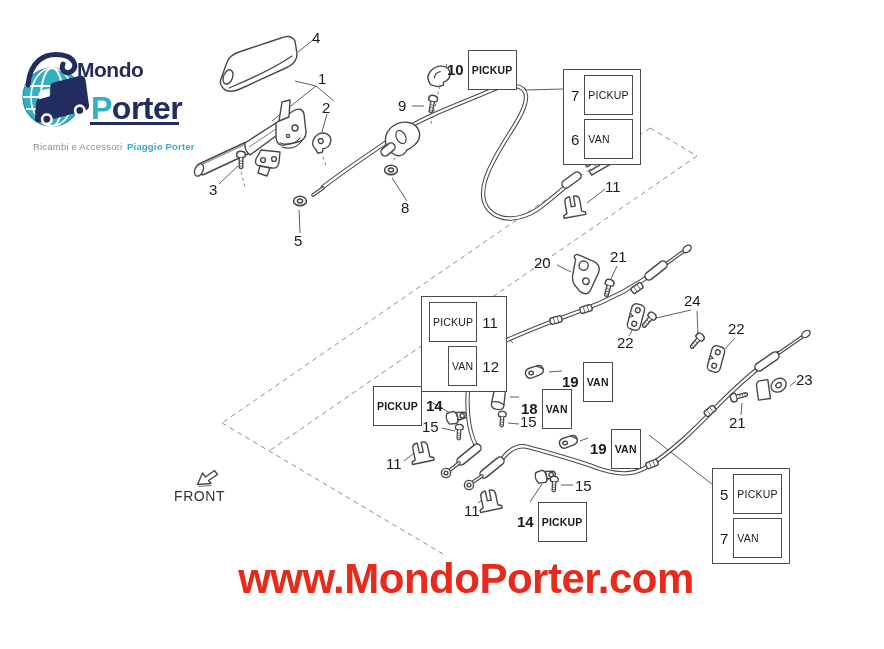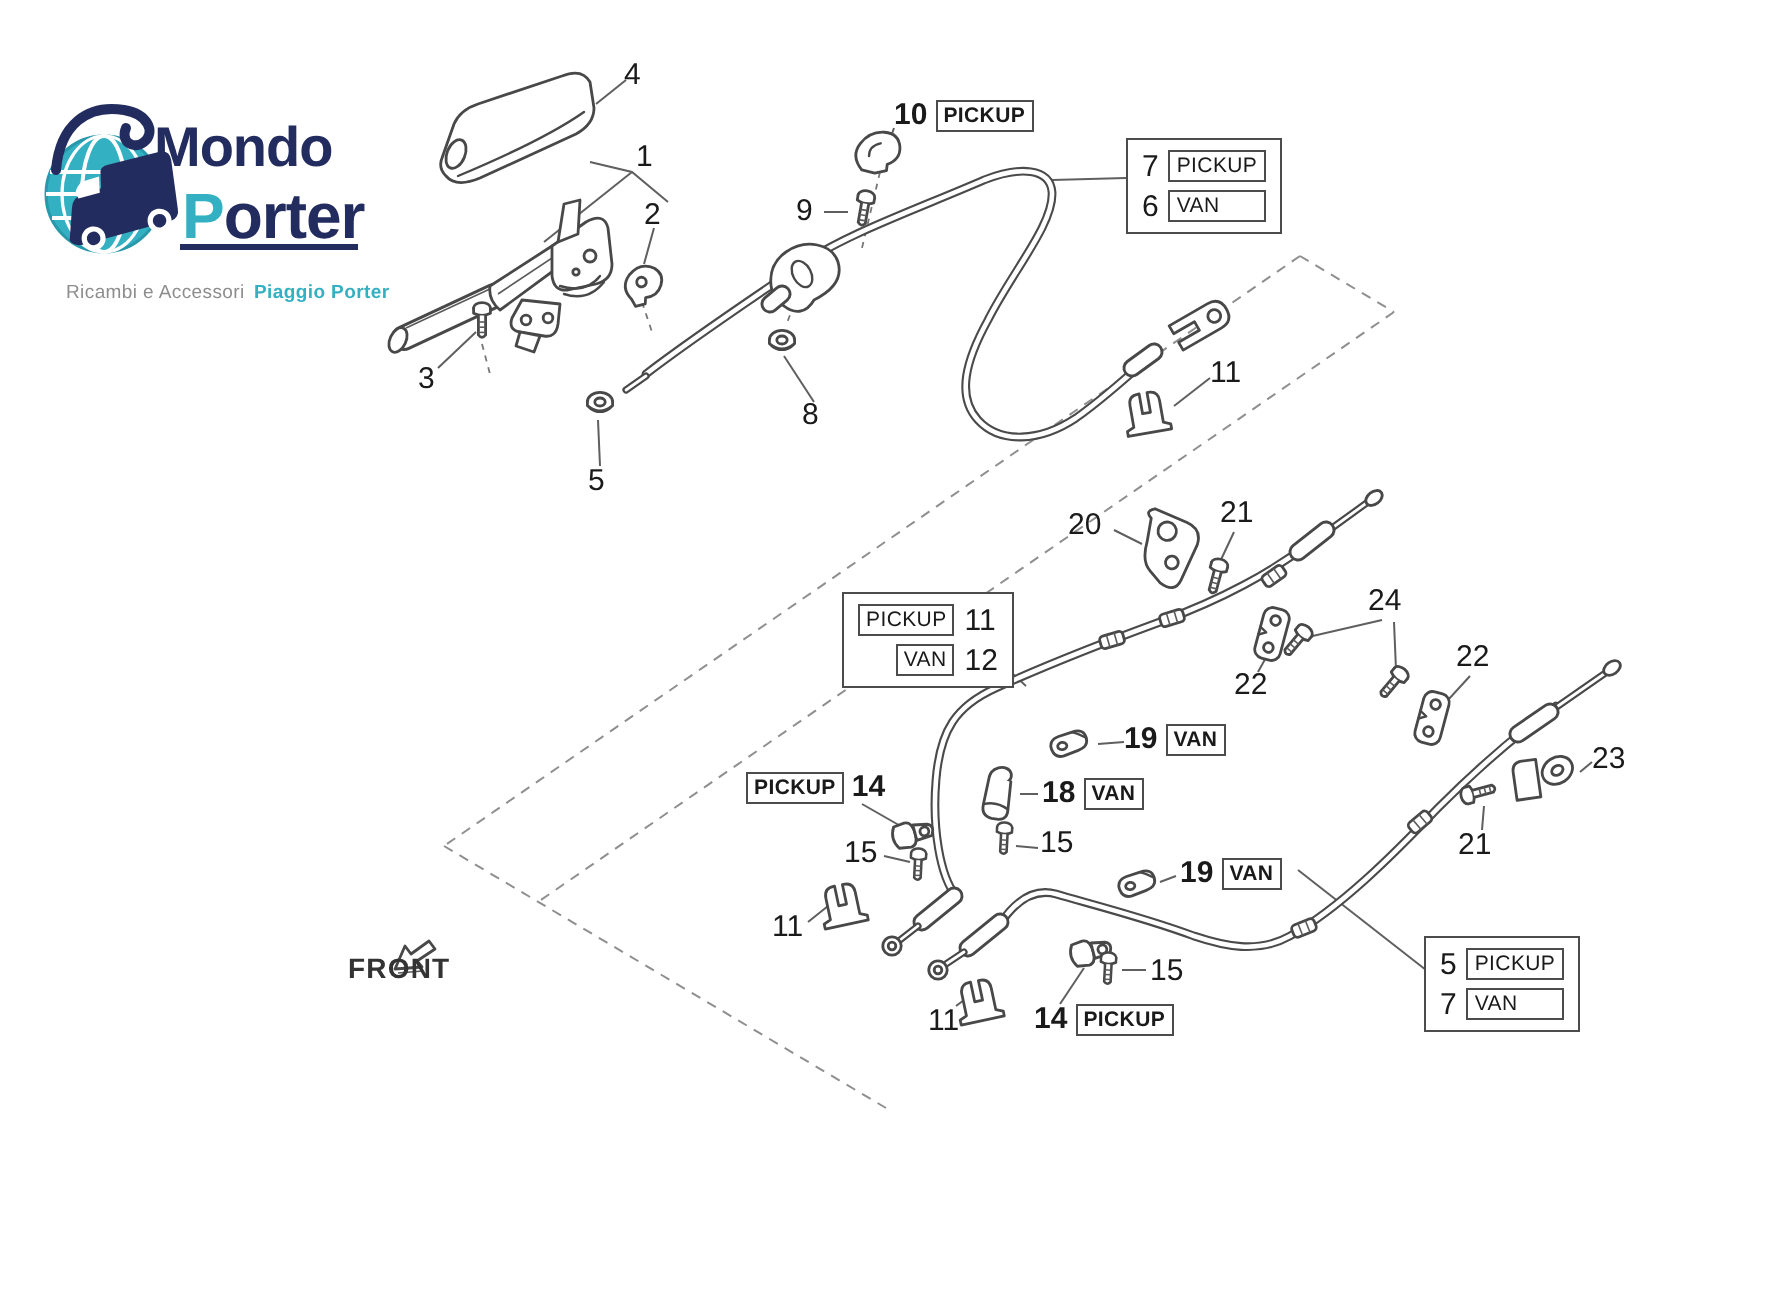--- a/index.html
+++ b/index.html
@@ -19,36 +19,36 @@
   .si{stroke:#ffffff;stroke-width:6.6;stroke-linecap:round;}
   .ro{stroke:#484848;stroke-width:3.6;stroke-linecap:round;}
   .ri{stroke:#ffffff;stroke-width:1.4;stroke-linecap:round;}
   .grip-o{stroke:#484848;stroke-width:13;stroke-linecap:round;}
   .grip-i{stroke:#ffffff;stroke-width:10;stroke-linecap:round;}
   
   .num{position:absolute;font-size:15px;color:#1a1a1a;white-space:nowrap;line-height:16px;}
   .cl{position:absolute;display:flex;align-items:center;gap:4px;white-space:nowrap;font-weight:bold;}
   .cl .n{font-size:15px;color:#1a1a1a;line-height:16px;}
   .tag{display:inline-block;border:1.5px solid #4c4c4c;background:#fff;color:#1a1a1a;
-       font-size:10.5px;line-height:12px;padding:1px 3px;letter-spacing:.2px;}
+       font-size:10.5px;line-height:12px;padding:13px 3px;letter-spacing:.2px;}
   .cbox{position:absolute;border:1.5px solid #4c4c4c;background:#fff;padding:5px 7px;
         display:grid;grid-template-columns:auto auto;column-gap:5px;row-gap:4px;align-items:center;}
   .cbox .n{font-size:15px;color:#1a1a1a;line-height:15px;}
   .cbox.numfirst .n{justify-self:end;}
   .cbox.tagfirst .tag{justify-self:end;}
   
-  .brand1{position:absolute;left:77px;top:58px;font-size:28px;font-weight:700;letter-spacing:-.5px;color:var(--c-navy,#222c5e);}
+  .brand1{position:absolute;left:77px;top:58px;font-size:21px;font-weight:700;letter-spacing:-.5px;color:var(--c-navy,#222c5e);}
   .brand2{position:absolute;left:91px;top:90px;font-size:32px;font-weight:700;letter-spacing:-.5px;color:var(--c-navy,#222c5e);}
   .brand2 .ini{color:var(--c-teal,#33b1c2);}
   .brandline{position:absolute;left:90px;top:122px;width:89px;height:2.5px;background:var(--c-navy,#222c5e);}
   .tagl{position:absolute;top:125px;font-size:9.5px;color:var(--c-gray,#8d8d8d);letter-spacing:.2px;margin-top:16px;}
   .tagl.l{left:33px;}
   .tagl.r{left:127px;color:var(--c-teal,#33b1c2);font-weight:700;}
   
-  .front{position:absolute;left:174px;top:476px;font-size:14px;color:#333;letter-spacing:.6px;font-weight:bold;}
+  .front{position:absolute;left:174px;top:488px;font-size:14px;color:#333;letter-spacing:.6px;}
   .siteurl{position:absolute;left:48px;right:0;top:555px;text-align:center;
            font-size:42px;font-weight:700;color:var(--c-red,#e62a1c);letter-spacing:-.5px;}
 </style>
 </head>
 <body>
 
 <div class="stage">
 
   <svg width="884" height="649" viewBox="0 0 884 649">
     <defs>
@@ -384,13 +384,14 @@
 
   <div class="cbox numfirst" style="left:712px;top:468px">
     <span class="n">5</span>
     <span class="tag">PICKUP</span>
     <span class="n">7</span>
     <span class="tag">VAN</span>
   </div>
 
   <div class="front">FRONT</div>
 
+  <div class="siteurl">www.MondoPorter.com</div>
 </div>
 
 </body></html>

